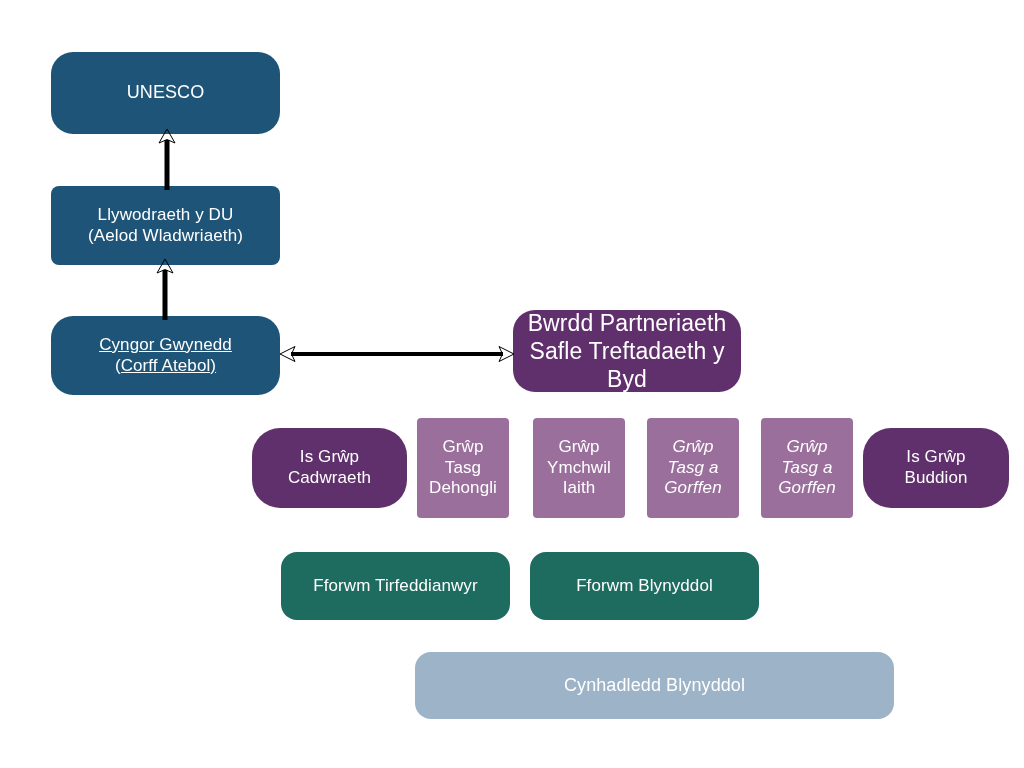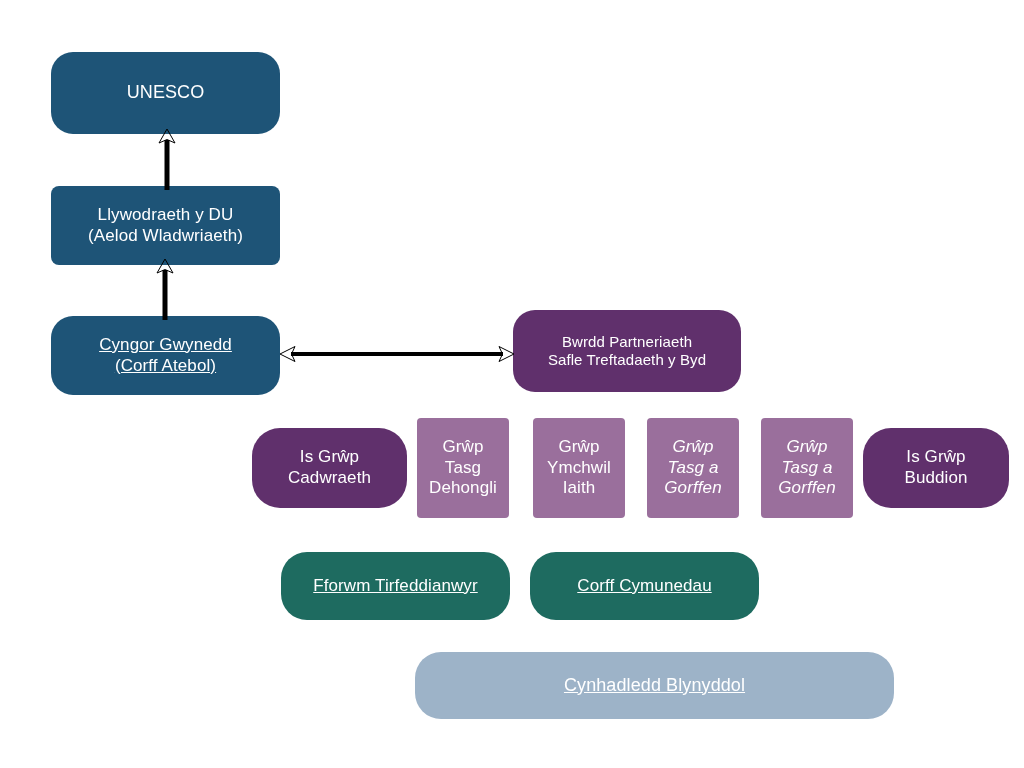--- a/index.html
+++ b/index.html
@@ -31,21 +31,21 @@
     line-height: 1.22;
     padding: 4px 10px;
     white-space: pre-line;
     letter-spacing: 0.1px;
     -webkit-font-smoothing: antialiased;
   }
   .node.italic { font-style: italic; }
 
   
   .pill-lg   { border-radius: 22px; }
-  .pill-md   { border-radius: 26px; text-decoration: underline; }
+  .pill-md   { border-radius: 16px; }
   .pill-sm   { border-radius: 28px; }
   .pill-tall { border-radius: 4px; }
 
   .c-navy   { background: #1e5477; }
   .c-plum   { background: #60306c; }
   .c-mauve  { background: #9a6f9c; }
   .c-teal   { background: #1e6b60; }
   .c-steel  { background: #9db3c8; text-align: center; }
 
   
@@ -64,21 +64,21 @@
 <div id="diagram">
 
   <div class="node pill-lg c-navy" style="left:51px; top:52px; width:229px; height:82px; font-size:18px;">UNESCO</div>
 
   <div class="node pill-lg c-navy" style="left:51px; top:186px; width:229px; height:79px; font-size:17px;border-radius:8px;">Llywodraeth y DU
 (Aelod Wladwriaeth)</div>
 
   <div class="node pill-lg c-navy" style="left:51px; top:316px; width:229px; height:79px; font-size:17px;text-decoration:underline;">Cyngor Gwynedd
 (Corff Atebol)</div>
 
-  <div class="node pill-lg c-plum" style="left:513px; top:310px; width:228px; height:82px; font-size:15px;">Bwrdd Partneriaeth
+  <div class="node pill-lg c-plum" style="left:513px; top:310px; width:228px; height:82px; font-size:23px;">Bwrdd Partneriaeth
 Safle Treftadaeth y Byd</div>
 
   <svg class="conn" style="left:155px; top:128px; width:24px; height:62px;" viewBox="0 0 24 62">
     <line x1="12" y1="62" x2="12" y2="12" stroke-width="5"></line>
     <path d="M12 1 L20 15 L12 11.5 L4 15 Z" fill="#000000" stroke="none"></path>
   </svg>
 
   <svg class="conn" style="left:153px; top:258px; width:24px; height:62px;" viewBox="0 0 24 62">
     <line x1="12" y1="62" x2="12" y2="12" stroke-width="5"></line>
     <path d="M12 1 L20 15 L12 11.5 L4 15 Z" fill="#000000" stroke="none"></path>
@@ -107,18 +107,18 @@
 
   <div class="node pill-tall c-mauve italic" style="left:761px; top:418px; width:92px; height:100px; font-size:17px;">Grŵp
 Tasg a
 Gorffen</div>
 
   <div class="node pill-sm c-plum" style="left:863px; top:428px; width:146px; height:80px; font-size:17px;">Is Grŵp
 Buddion</div>
 
   <div class="node pill-md c-teal" style="left:281px; top:552px; width:229px; height:68px; font-size:17px;">Fforwm Tirfeddianwyr</div>
 
-  <div class="node pill-md c-teal" style="left:530px; top:552px; width:229px; height:68px; font-size:17px;">Corff Cymunedau</div>
+  <div class="node pill-md c-teal" style="left:530px; top:552px; width:229px; height:68px; font-size:17px;">Fforwm Blynyddol</div>
 
 
   <div class="node pill-md c-steel" style="left:415px; top:652px; width:479px; height:67px; font-size:18px;">Cynhadledd Blynyddol</div>
 
 </div>
 
 </body></html>

